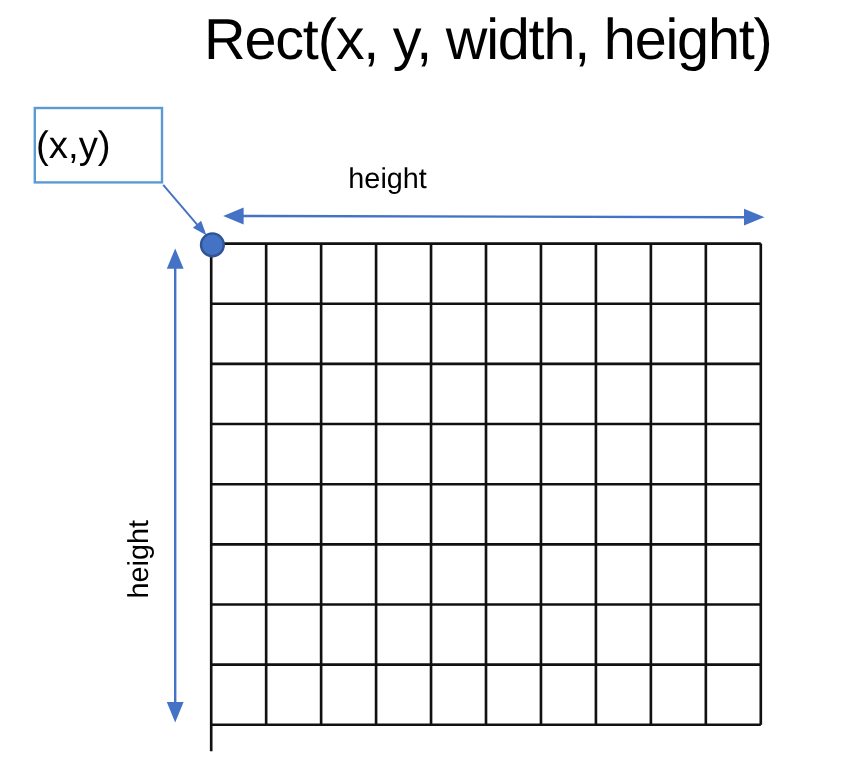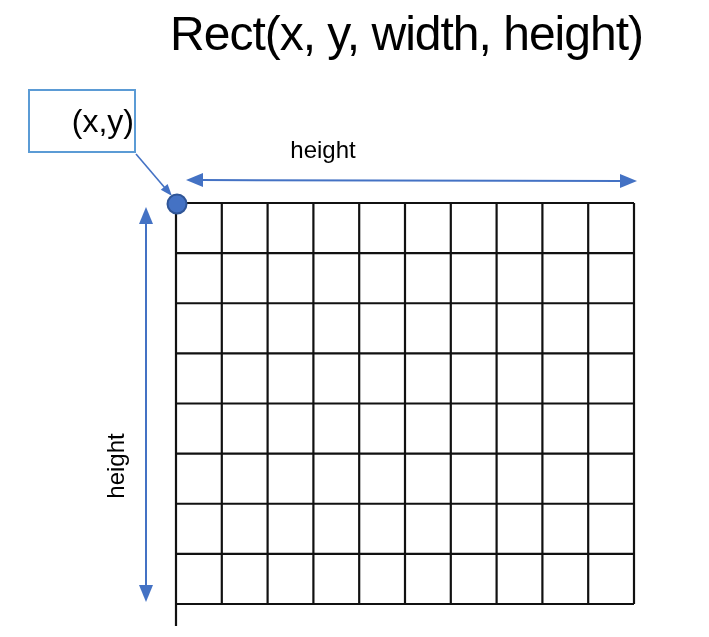--- a/index.html
+++ b/index.html
@@ -22,21 +22,21 @@
   .title{
     position:absolute;top:4px;left:0;width:709px;
     padding-left:104px;box-sizing:border-box;
     text-align:center;
     font-size:48px;line-height:60px;letter-spacing:-1px;
     white-space:nowrap;
   }
   .callout-box{
     position:absolute;left:28px;top:89px;width:108px;height:64px;
     box-sizing:border-box;border:2.5px solid var(--callout-border);
-    display:flex;align-items:center;justify-content:flex-end;
+    display:flex;align-items:center;justify-content:flex-start;
     font-size:32px;
     background:var(--bg);
   }
   .width-label{
     position:absolute;left:285px;top:137px;width:76px;
     text-align:center;font-size:24px;line-height:26px;
   }
   .height-label{
     position:absolute;left:76px;top:452px;width:80px;height:28px;
     text-align:center;font-size:24px;line-height:28px;

